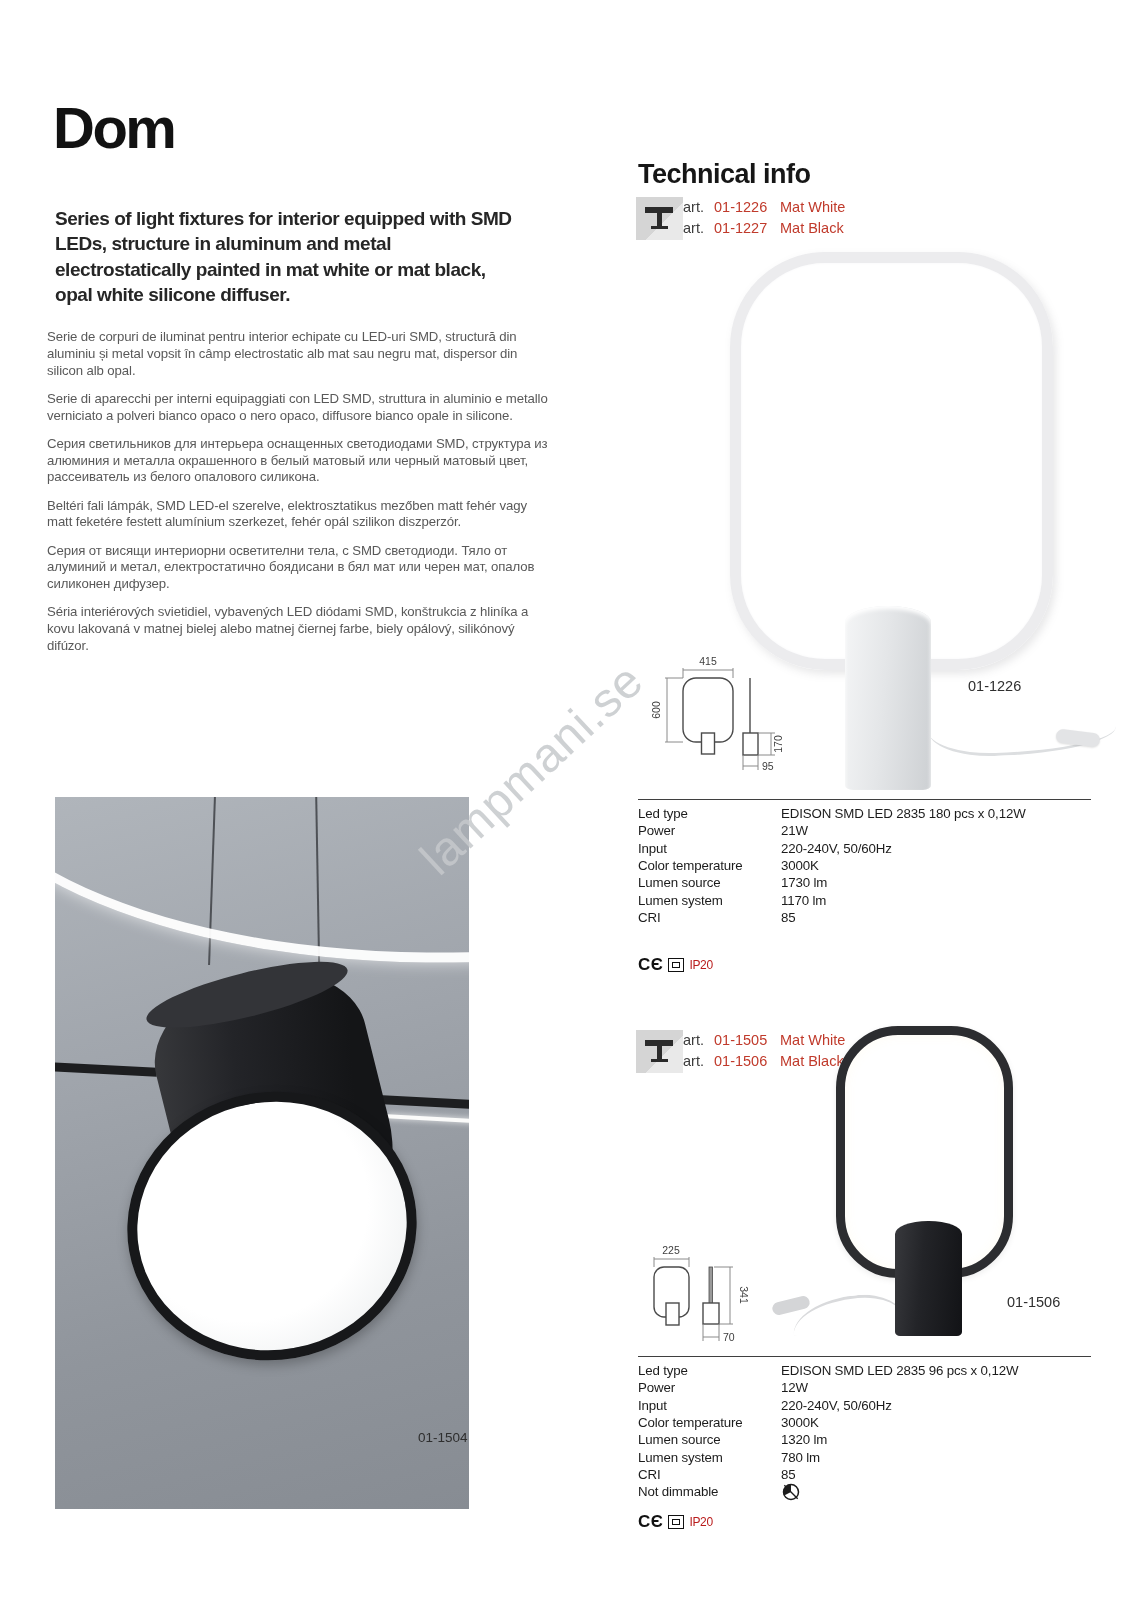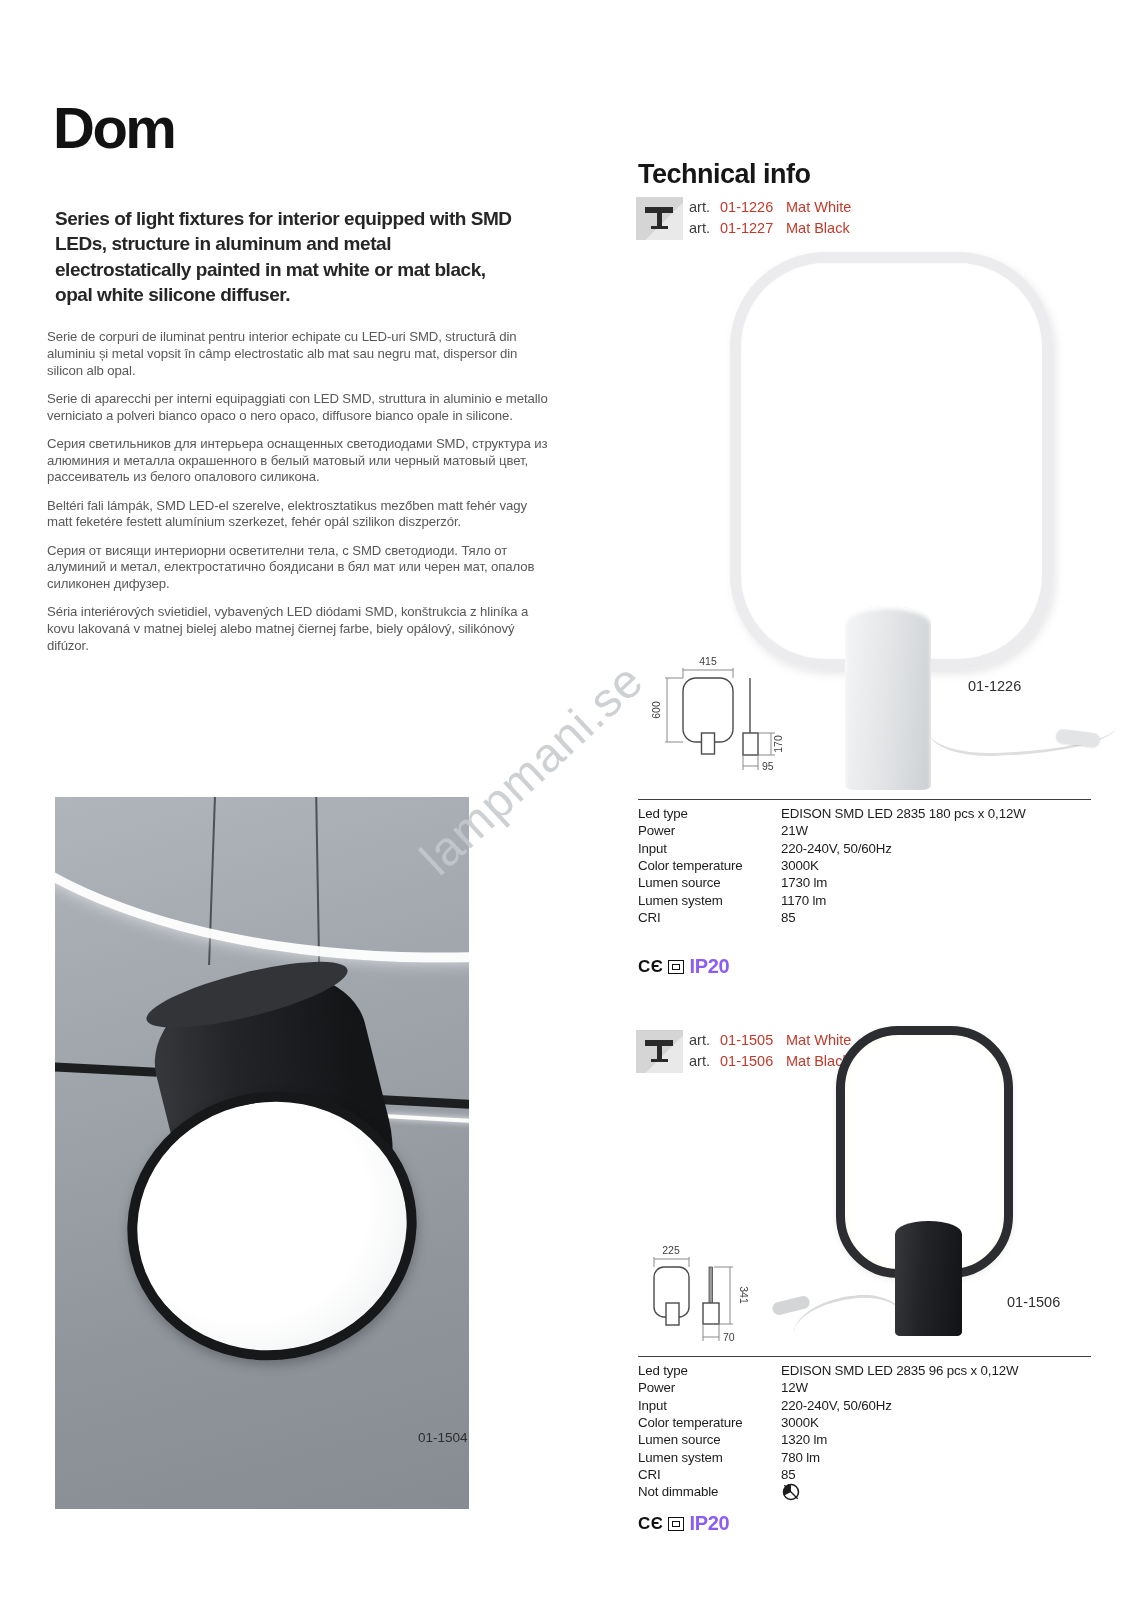--- a/index.html
+++ b/index.html
@@ -35,21 +35,21 @@
          background:linear-gradient(100deg,#3a3b3e 0%,#232428 35%,#141517 80%);
          border-radius:50% 50% 50% 50% / 26% 26% 40% 40%;}
   .p-cyl::before{content:"";position:absolute;left:4px;right:4px;top:-3px;height:44px;border-radius:50%;background:#333438;}
   .p-diff{position:absolute;left:72px;top:295px;width:270px;height:248px;border-radius:50%;transform:rotate(-10deg);
           background:radial-gradient(ellipse at 42% 40%,#ffffff 55%,#eef0f1 85%,#e3e5e7 100%);
           border:10px solid #17181a;box-shadow:0 5px 12px rgba(0,0,0,.25);}
   .photo-label{position:absolute;left:363px;top:633px;font-size:13.5px;color:#2e2e2e;}
 
   
   .tech-heading{left:638px;top:137px;font-size:27px;font-weight:700;letter-spacing:-0.5px;color:#161616;}
-  .art-block{display:flex;gap:6px;align-items:flex-start;}
+  .art-block{display:flex;gap:0;align-items:flex-start;}
   .art1{left:636px;top:197px;}
   .art2{left:636px;top:1030px;}
   .lamp-icon{width:47px;height:43px;background:linear-gradient(135deg,#d5d5d5 58%,#e9e9e9 58%);position:relative;flex:0 0 auto;}
   .lamp-icon .bar-i{position:absolute;left:9px;top:10px;width:28px;height:6px;background:#2a2a2a;}
   .lamp-icon .stem-i{position:absolute;left:21px;top:16px;width:5px;height:13px;background:#2a2a2a;}
   .lamp-icon .foot-i{position:absolute;left:15px;top:29px;width:17px;height:3px;background:#2a2a2a;}
   .art-lines{font-size:14.5px;line-height:21px;}
   .art-line{display:flex;}
   .art-prefix{color:#3c3c3c;width:31px;}
   .art-code{color:#c03a2b;width:66px;}
@@ -92,21 +92,21 @@
   .spec-row{display:flex;align-items:center;height:17.3px;font-size:13.3px;letter-spacing:-0.15px;color:#1c1c1c;}
   .spec-label{width:143px;flex:0 0 auto;}
   .spec-value{flex:1;}
   .dim-ic{display:inline-block;vertical-align:middle;}
 
   .certs{display:flex;align-items:center;gap:5px;}
   .certs1{left:638px;top:955px;} .certs2{left:638px;top:1512px;}
   .ce{font-size:17px;font-weight:700;letter-spacing:.5px;color:#111;}
   .class2{width:14px;height:12px;border:1.6px solid #111;display:flex;align-items:center;justify-content:center;}
   .class2 .inner{width:6px;height:4px;border:1.6px solid #111;}
-  .ip{font-size:20px;font-weight:700;color:#8b5cf6;letter-spacing:-0.3px;}
+  .ip{font-size:12px;font-weight:400;color:#b91c1c;letter-spacing:-0.3px;}
 </style>
 </head>
 <body>
 
 <h1 class="abs page-title">Dom</h1>
 
 <div class="abs lead">Series of light fixtures for interior equipped with SMD LEDs, structure in aluminum and metal electrostatically painted in mat white or mat black, opal white silicone diffuser.</div>
 
 <div class="abs paras">
   <p>Serie de corpuri de iluminat pentru interior echipate cu LED-uri SMD, structură din aluminiu și metal vopsit în câmp electrostatic alb mat sau negru mat, dispersor din silicon alb opal.</p>

